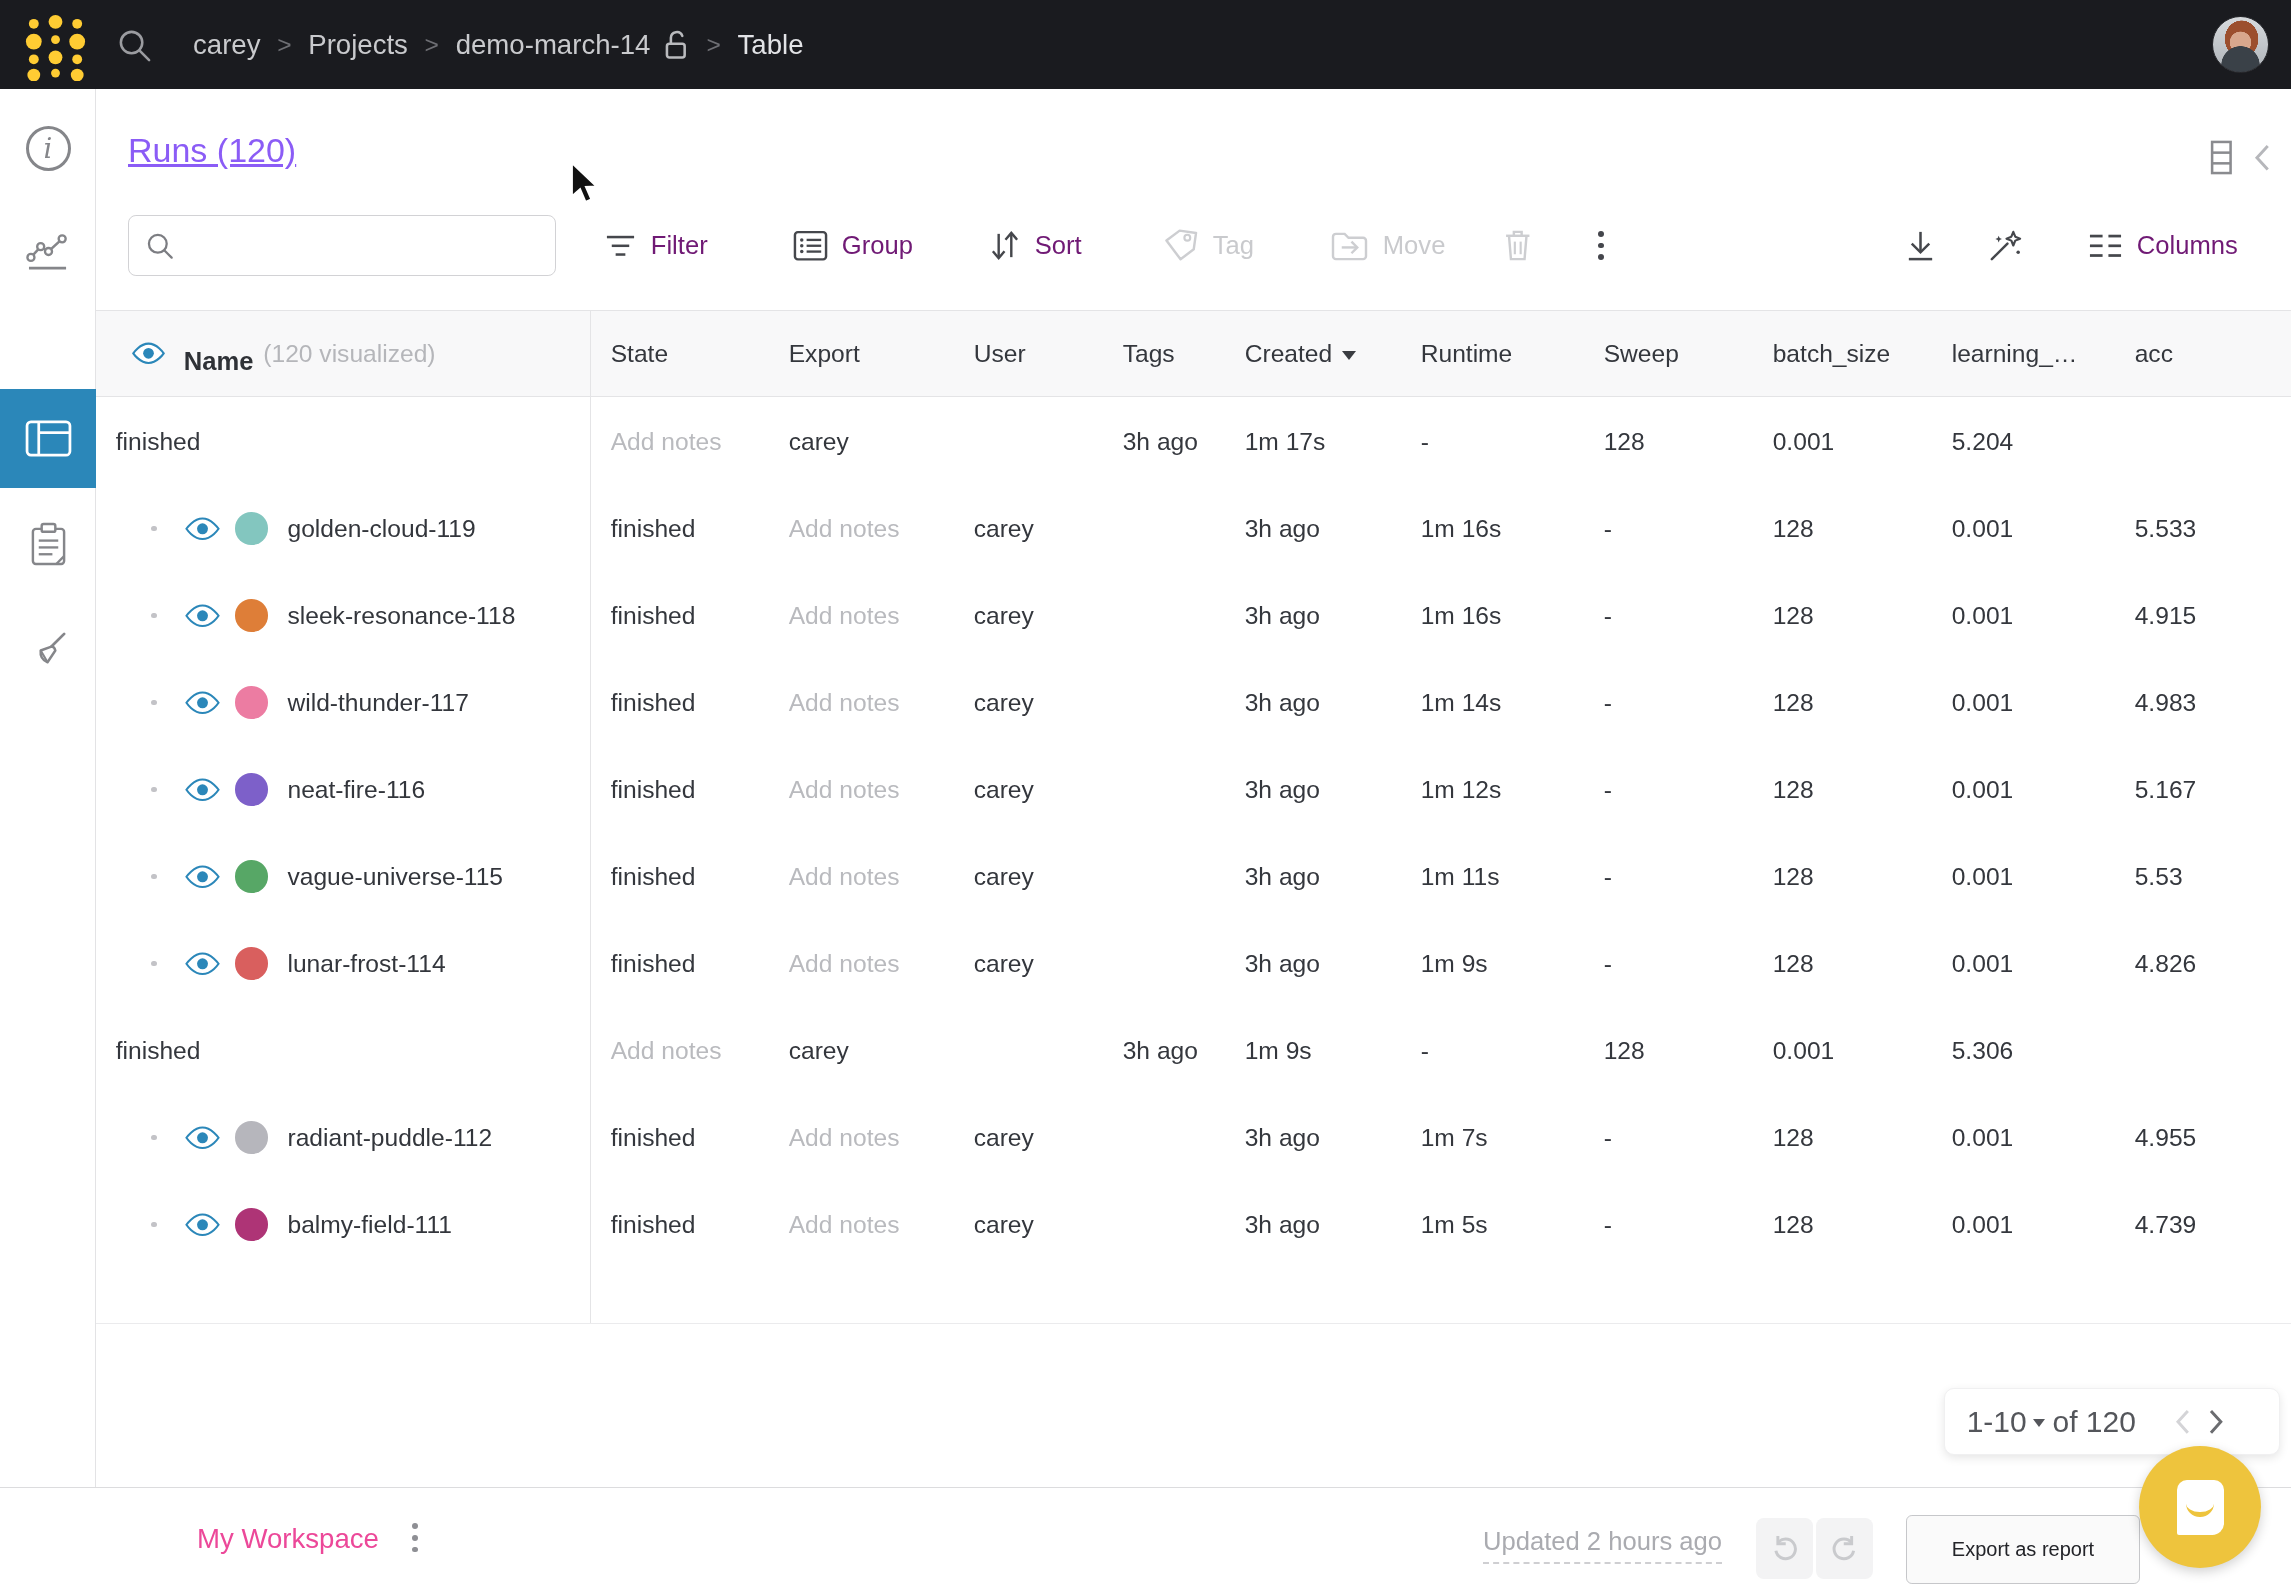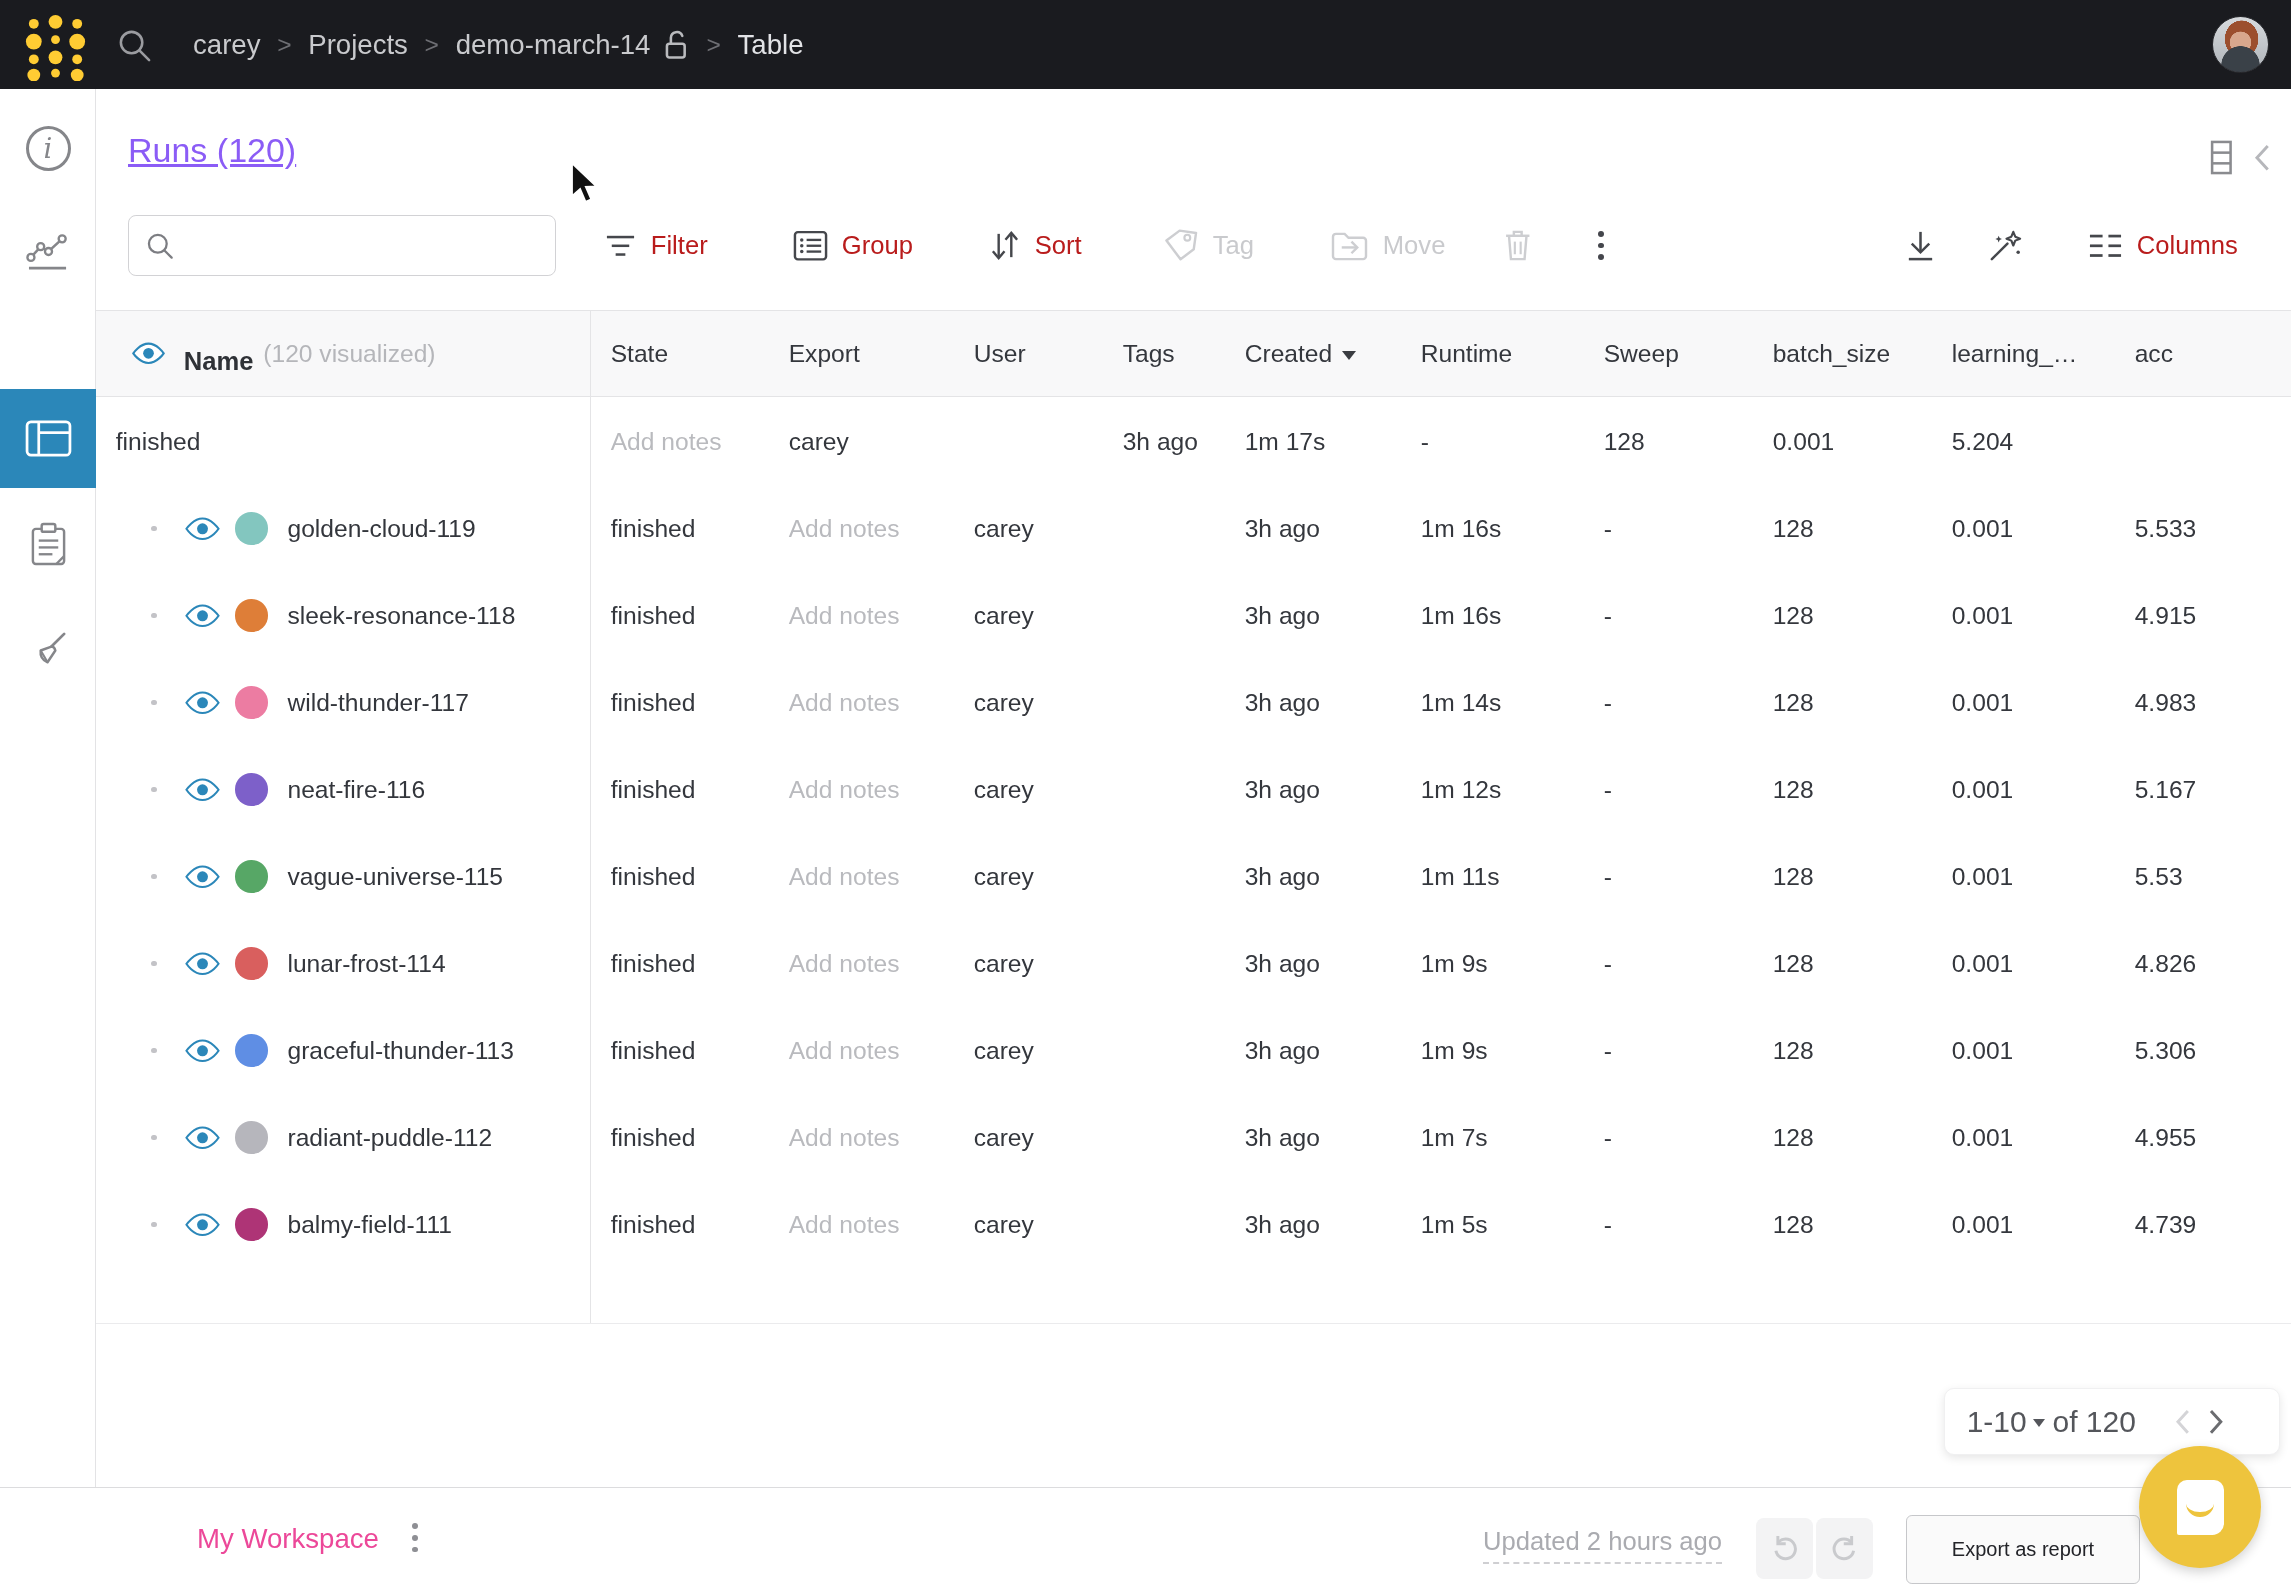--- a/index.html
+++ b/index.html
@@ -32,21 +32,21 @@
     display:flex; align-items:center; justify-content:center;
     font-family:"DejaVu Serif", serif; font-style:italic; font-size:27.6px; color:#85868a; }
 
   
   .page-title { position:absolute; left:128px; top:131px; font-size:34px; color:#8b5cf6;text-decoration:underline; }
   .panel-ctl { position:absolute; top:140px; display:flex; align-items:center; gap:21.7px; }
   .searchbox { position:absolute; left:128px; top:215px; width:428px; height:61px; background:#fff;
     border:1px solid #d2d2d5; border-radius:7.9px; display:flex; align-items:center; padding-left:15.8px; }
   .searchbox input { border:none; outline:none; font-size:24.6px; width:355px; margin-left:11.8px; color:#333; background:transparent; }
   .tbtn { position:absolute; top:215px; height:61px; display:flex; align-items:center; gap:13.8px;
-    font-size:25.6px; color:#b91c1c; cursor:pointer; }
+    font-size:25.6px; color:#701a75; cursor:pointer; }
   .tbtn.disabled { color:#c9cacd; cursor:default; }
   .kebab { display:flex; flex-direction:column; gap:5.9px; }
   .kebab i { width:5.9px; height:5.9px; border-radius:50%; background:#44464c; display:block; }
   .kebab.gray i { background:#8e8f94; }
 
   
   .tgrid { display:grid; grid-template-columns:495px 178px 185px 149px 122px 176px 183px 169px 179px 183px 175px; }
   .thead { position:absolute; left:96px; top:310px; width:2196px; height:87px; background:#f8f8f9;
     border-top:1px solid #e4e4e6; border-bottom:1px solid #e4e4e6; }
   .thead .cell { display:flex; align-items:center; padding-left:19.7px; font-size:24.6px; color:#34373d; }
@@ -467,31 +467,20 @@
     <div class="cell"></div>
     <div class="cell">3h ago</div>
     <div class="cell">1m 9s</div>
     <div class="cell">-</div>
     <div class="cell">128</div>
     <div class="cell">0.001</div>
     <div class="cell">4.826</div>
   </div>
 
   <div class="trow tgrid">
-    <div class="cell name-cell">
-      <span class="dragdot"></span>
-      <span class="eyewrap">
-        <svg width="37" height="25.6" viewBox="0 0 38 26">
-          <path d="M19 2.5 C9.5 2.5 2.5 13 2.5 13 S9.5 23.5 19 23.5 35.5 13 35.5 13 28.5 2.5 19 2.5 Z" fill="#fff" stroke="#2b87b9" stroke-width="2.1"></path>
-          <circle cx="19" cy="13" r="5.6" fill="#2b87b9"></circle>
-        </svg>
-      </span>
-      <span class="runcolor" style="background: rgb(95, 142, 228);"></span>
-      <span class="runname">graceful-thunder-113</span>
-    </div>
     <div class="cell">finished</div>
     <div class="cell notes-cell">Add notes</div>
     <div class="cell">carey</div>
     <div class="cell"></div>
     <div class="cell">3h ago</div>
     <div class="cell">1m 9s</div>
     <div class="cell">-</div>
     <div class="cell">128</div>
     <div class="cell">0.001</div>
     <div class="cell">5.306</div>

